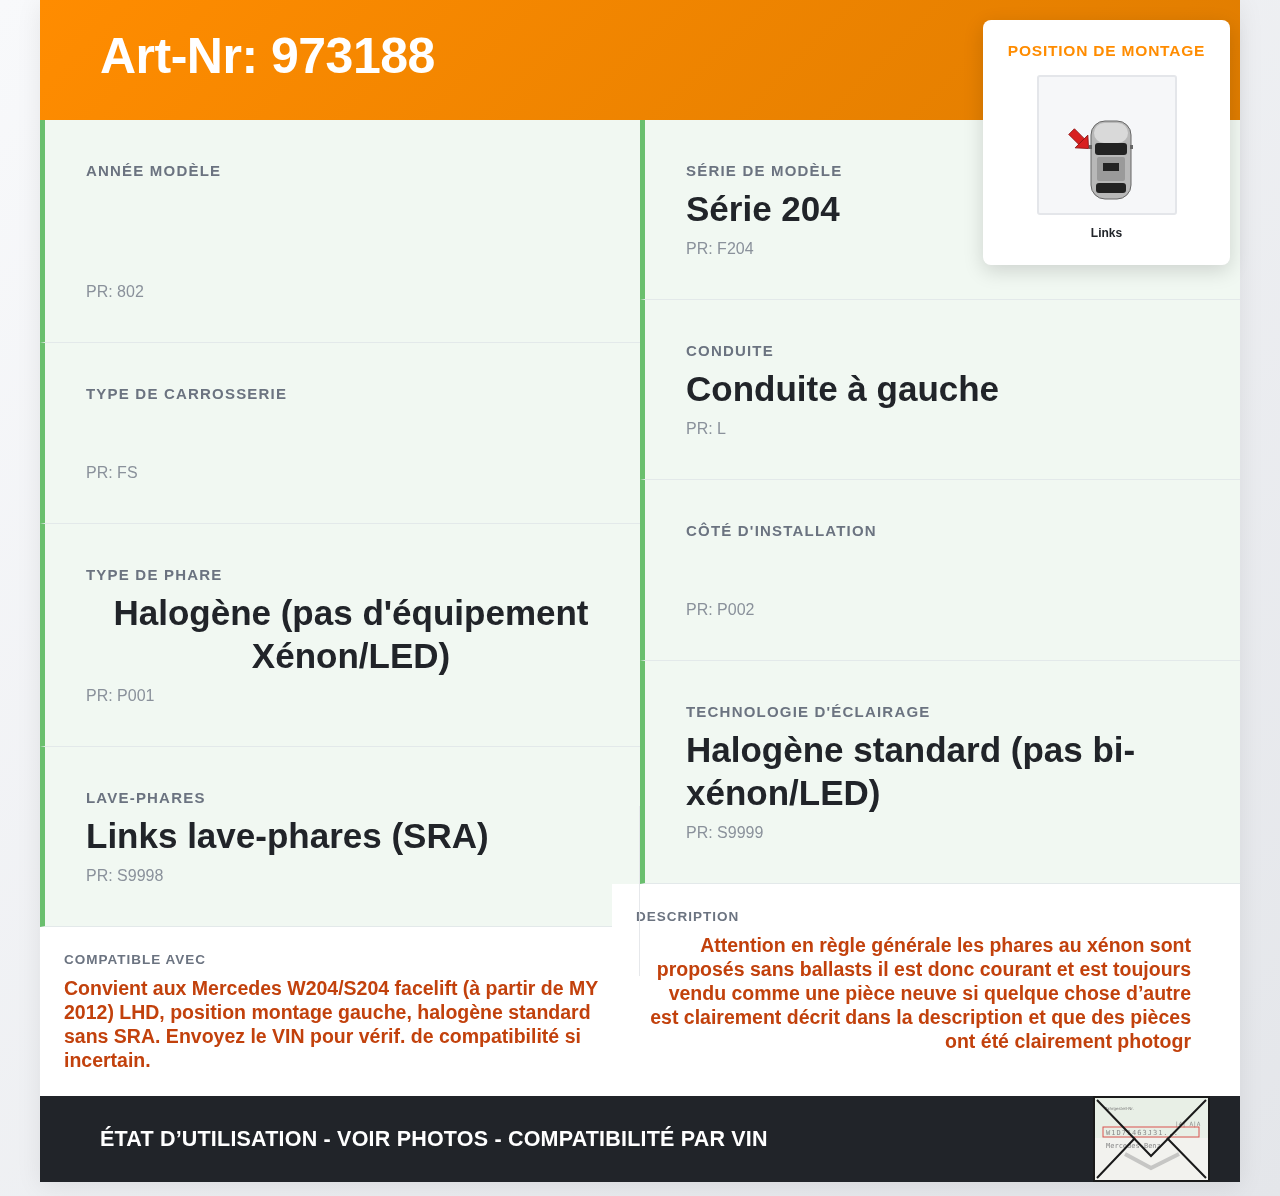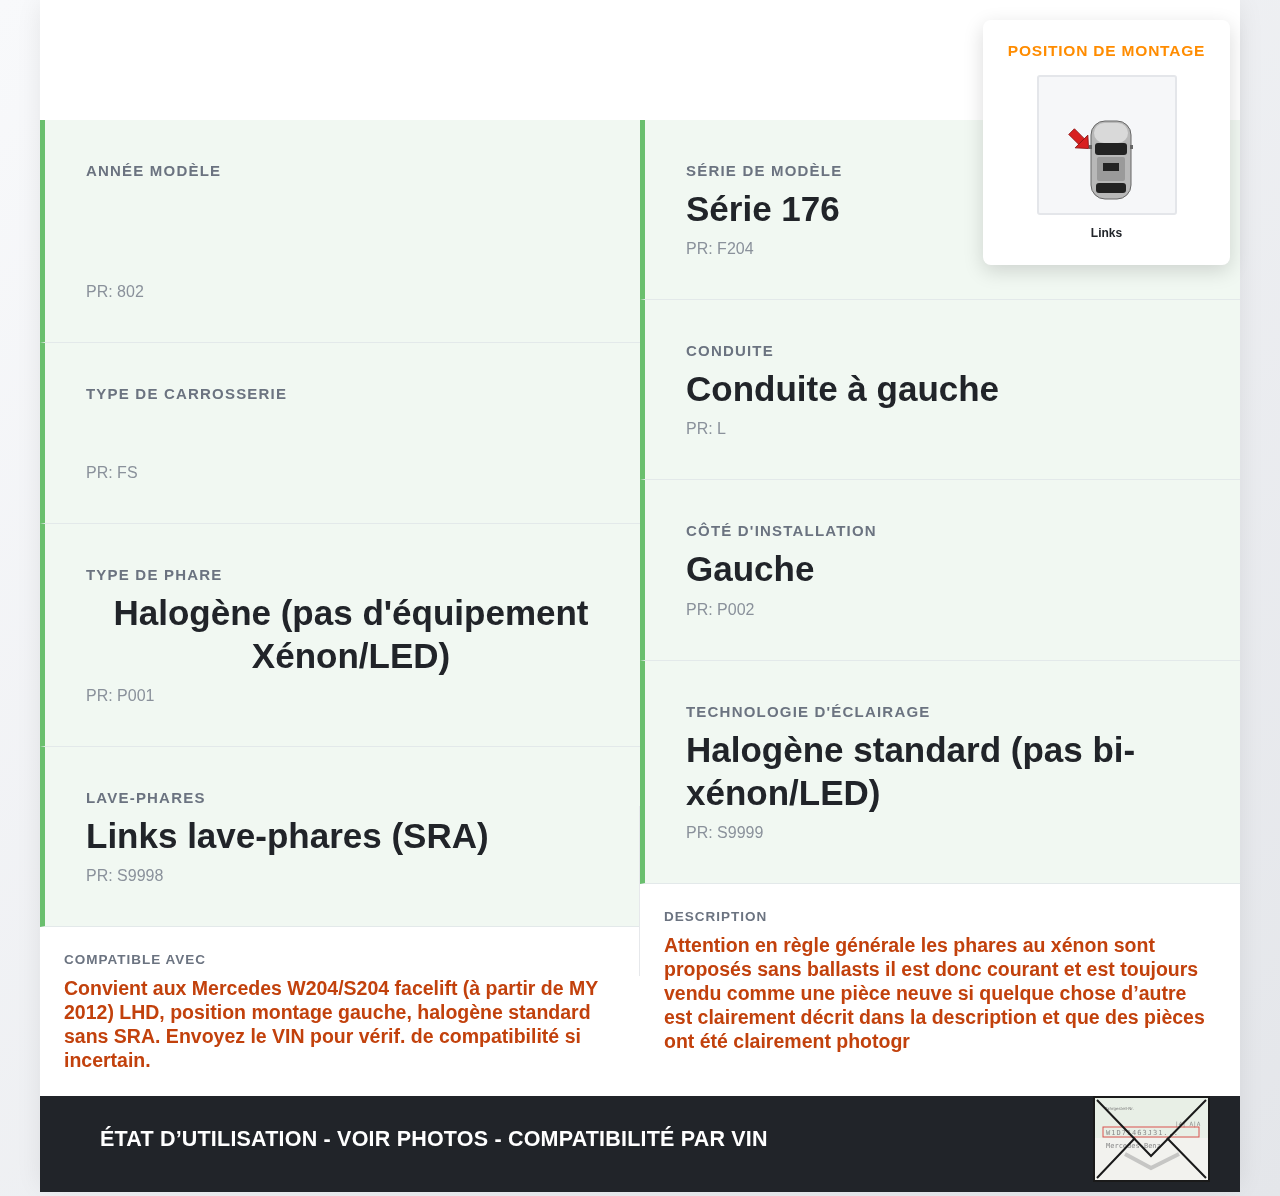--- a/index.html
+++ b/index.html
@@ -81,21 +81,21 @@
       color: #c2410c;
       line-height: 24px;
     }
     .divider-v {
       position: absolute; left: 599px; top: 806px;
       width: 1px; height: 170px;
       background: #e6e8eb;
     }
     .footer {
       position: absolute; left: 0; top: 1096px;
-      width: 1200px; height: 96px;
+      width: 1200px; height: 86px;
       background: #212429;
     }
     .footer-text {
       position: absolute; left: 60px; top: 31px;
       color: #ffffff;
       font-size: 21.5px; font-weight: 700;
       letter-spacing: 0.2px;
     }
     .vin-thumb {
       position: absolute; left: 1053px; top: 0px;
@@ -129,20 +129,23 @@
       width: 247px; text-align: center;
       font-size: 12px; font-weight: 700;
       color: #212429;
     }
   </style>
 </head>
 <body>
 
 <div class="card">
 
+  <div class="header">
+    <div class="header-title">Art-Nr: 973188</div>
+  </div>
 
   <div class="grid">
 
     <div class="col col-left">
       <div class="spec" style="top:0;height:223px;">
         <div class="spec-label" style="top:42px;">ANNÉE MODÈLE</div>
         <div class="spec-pr" style="top:163px;">PR: 802</div>
       </div>
       <div class="spec" style="top:223px;height:181px;">
         <div class="spec-label" style="top:42px;">TYPE DE CARROSSERIE</div>
@@ -156,47 +159,46 @@
       <div class="spec" style="top:627px;height:180px;">
         <div class="spec-label" style="top:42px;">LAVE-PHARES</div>
         <div class="spec-value" style="top:67px;">Links lave-phares (SRA)</div>
         <div class="spec-pr" style="top:120px;">PR: S9998</div>
       </div>
     </div>
 
     <div class="col col-right">
       <div class="spec" style="top:0;height:180px;">
         <div class="spec-label" style="top:42px;">SÉRIE DE MODÈLE</div>
-        <div class="spec-value" style="top:67px;">Série 176</div>
+        <div class="spec-value" style="top:67px;">Série 204</div>
         <div class="spec-pr" style="top:120px;">PR: F204</div>
       </div>
       <div class="spec" style="top:180px;height:180px;">
         <div class="spec-label" style="top:42px;">CONDUITE</div>
         <div class="spec-value" style="top:67px;">Conduite à gauche</div>
         <div class="spec-pr" style="top:120px;">PR: L</div>
       </div>
       <div class="spec" style="top:360px;height:181px;">
         <div class="spec-label" style="top:42px;">CÔTÉ D'INSTALLATION</div>
-        <div class="spec-value" style="top:67px;">Gauche</div>
         <div class="spec-pr" style="top:121px;">PR: P002</div>
       </div>
       <div class="spec" style="top:541px;height:223px;">
         <div class="spec-label" style="top:42px;">TECHNOLOGIE D'ÉCLAIRAGE</div>
         <div class="spec-value" style="top:67px;">Halogène standard (pas bi-xénon/LED)</div>
         <div class="spec-pr" style="top:163px;">PR: S9999</div>
       </div>
     </div>
   </div>
 
   <div class="info-box" style="left:0;top:927px;height:169px;">
     <div class="info-label" style="top:25px;">COMPATIBLE AVEC</div>
     <div class="info-text" style="top:49px;">Convient aux Mercedes W204/S204 facelift (à partir de MY 2012) LHD, position montage gauche, halogène standard sans SRA. Envoyez le VIN pour vérif. de compatibilité si incertain.</div>
   </div>
 
-  <div class="info-box" style="left:600px;top:884px;height:212px;">
+  <div class="info-box" style="left:572px;top:884px;height:212px;text-align:right;">
     <div class="info-label" style="top:25px;">DESCRIPTION</div>
     <div class="info-text" style="top:49px;">Attention en règle générale les phares au xénon sont proposés sans ballasts il est donc courant et est toujours vendu comme une pièce neuve si quelque chose d’autre est clairement décrit dans la description et que des pièces ont été clairement photogr</div>
   </div>
 
   <div class="divider-v"></div>
 
   <div class="footer">
     <div class="footer-text">ÉTAT D’UTILISATION - VOIR PHOTOS - COMPATIBILITÉ PAR VIN</div>
     <div class="vin-thumb">
       <svg width="113" height="82" viewBox="0 0 113 82" xmlns="http://www.w3.org/2000/svg">

